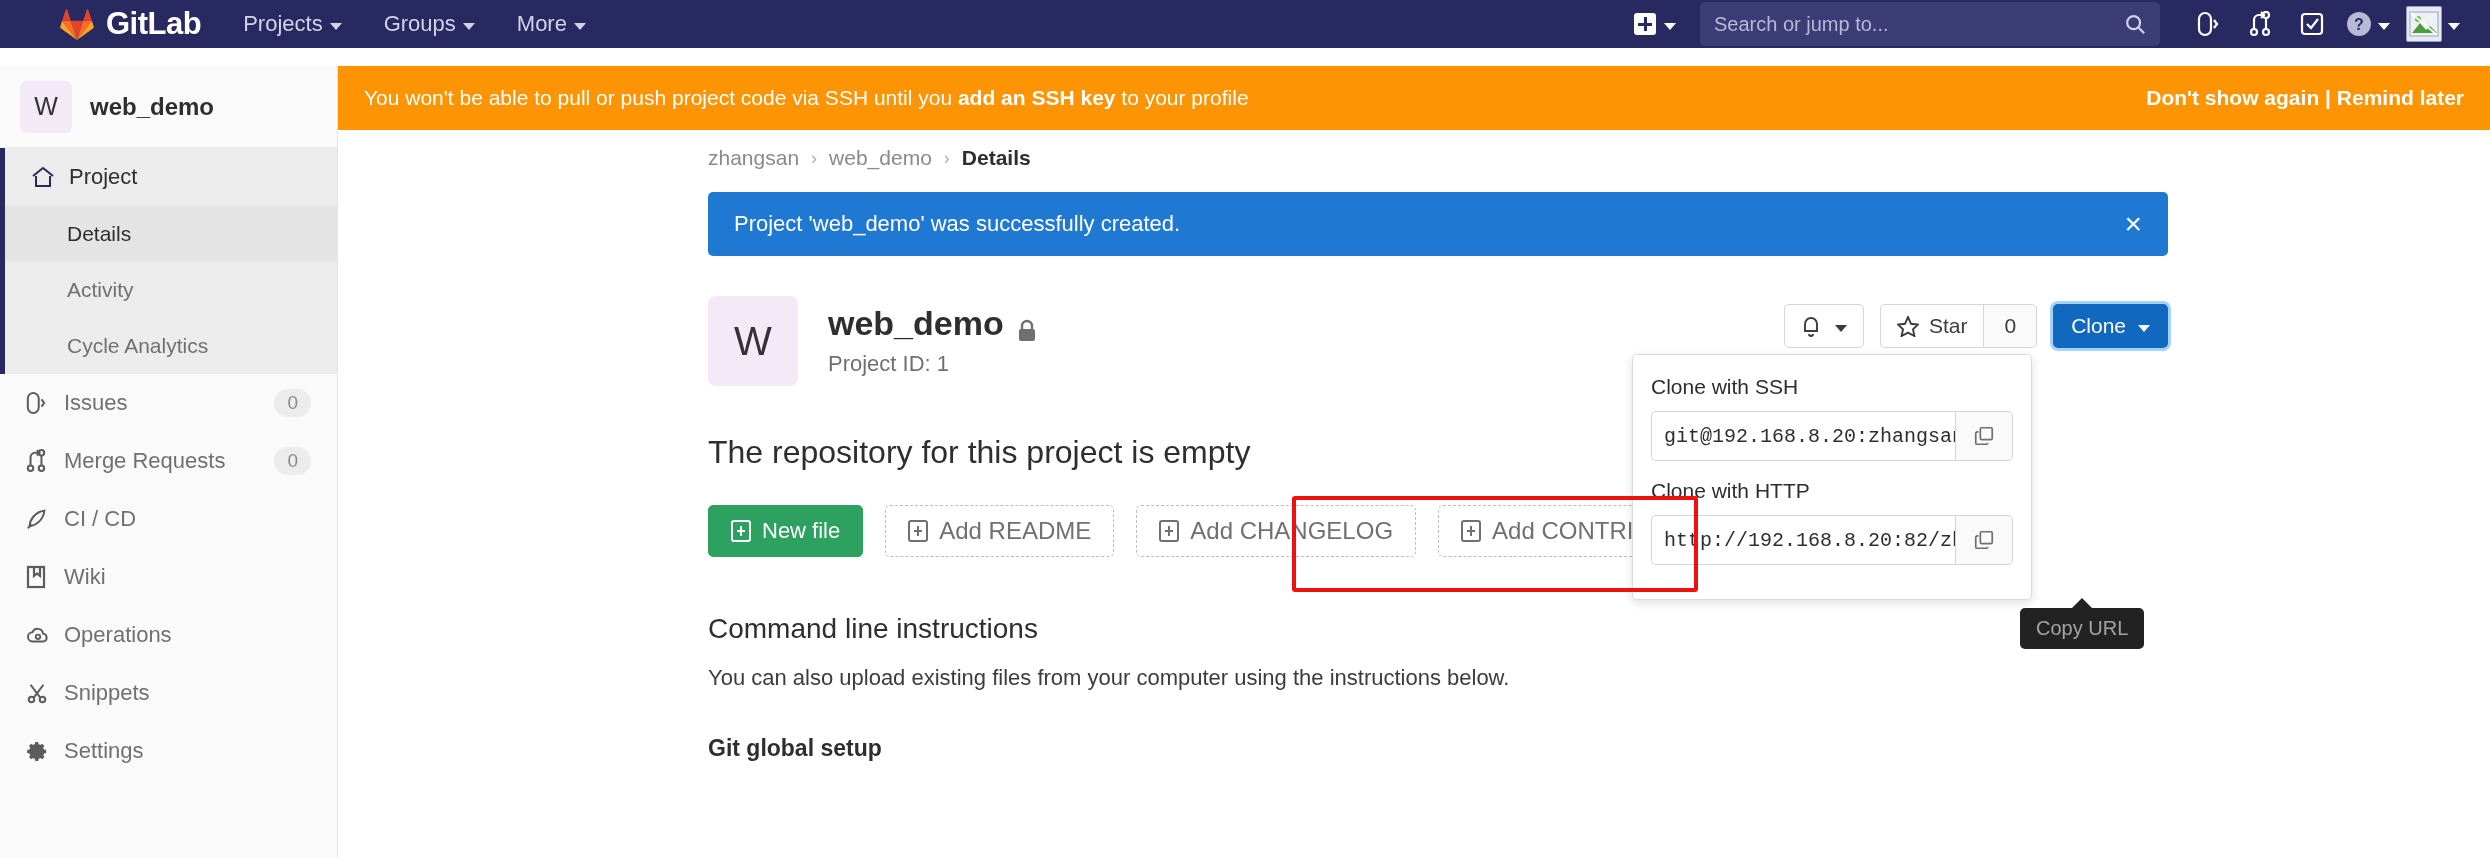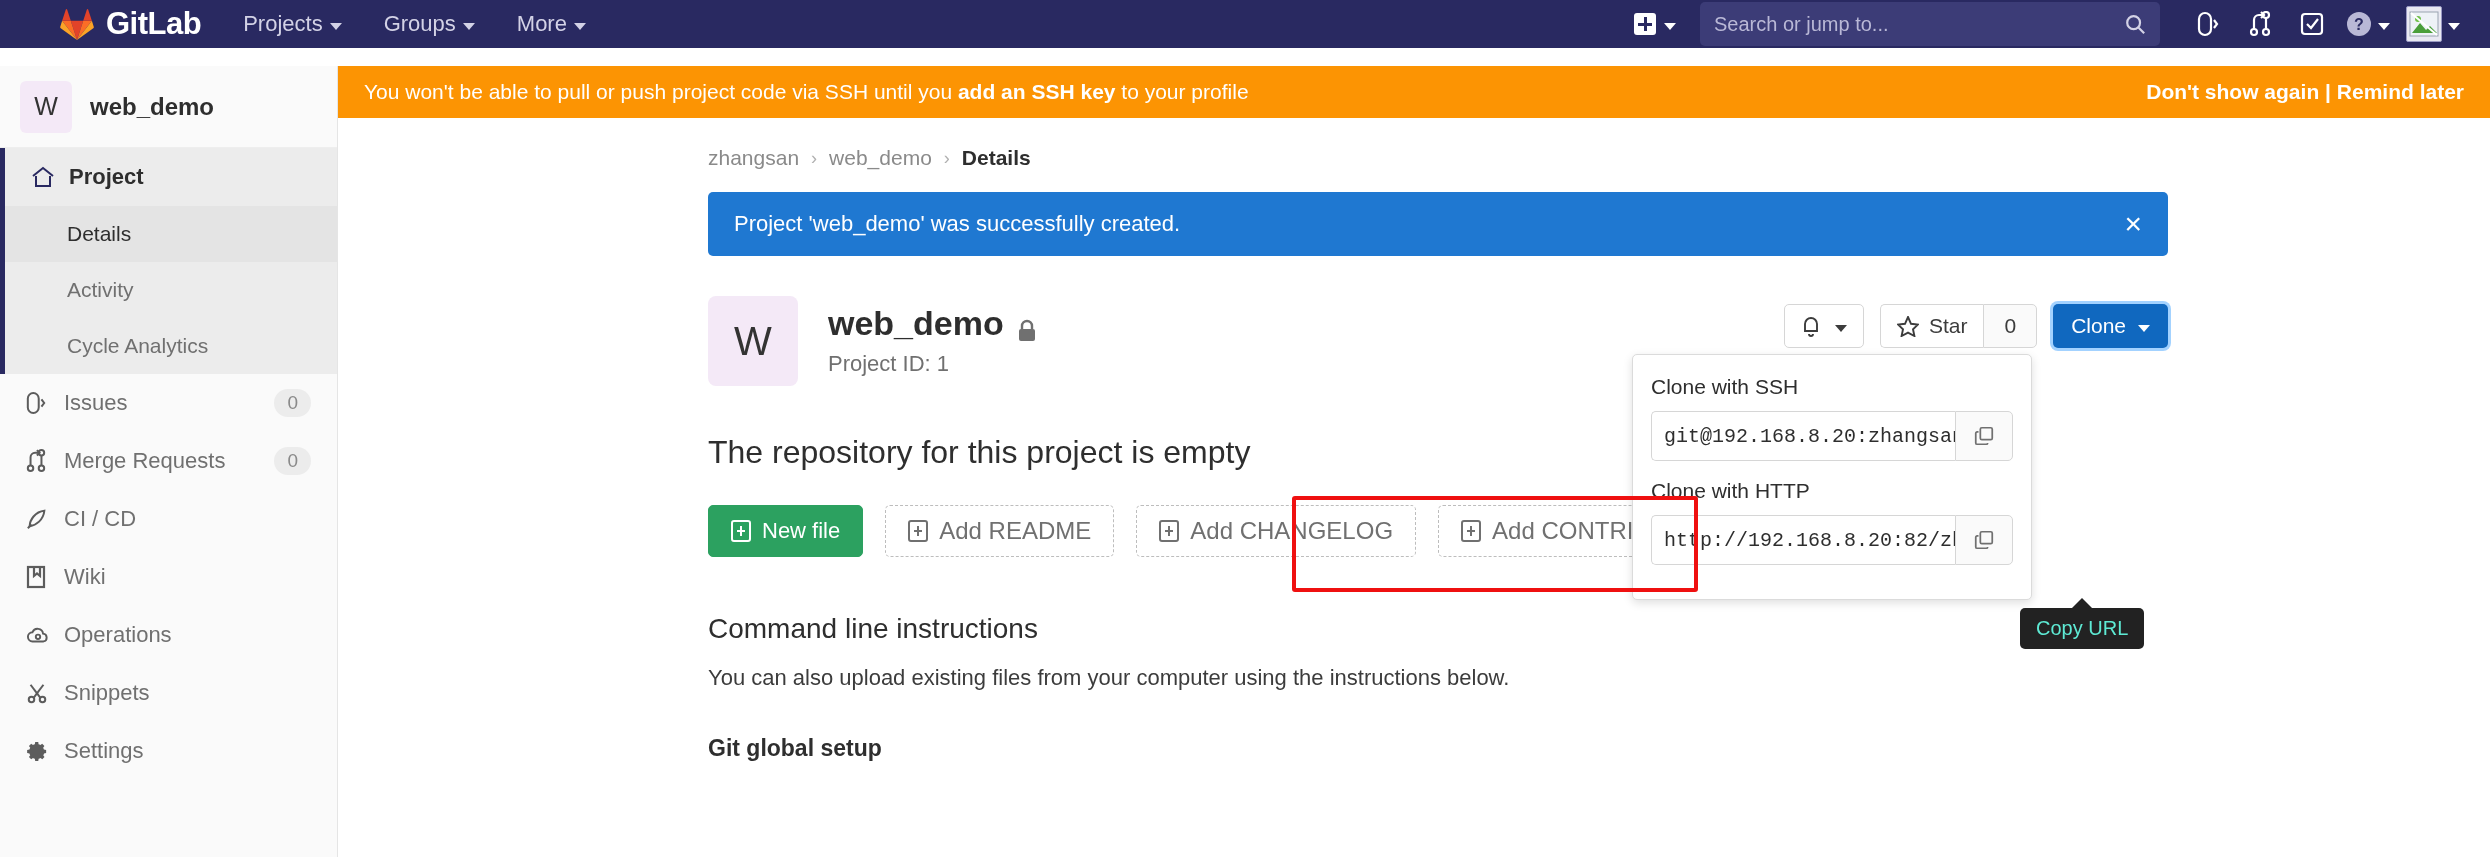--- a/index.html
+++ b/index.html
@@ -59,21 +59,21 @@
   }
   .nav-icon-dd { display:flex; align-items:center; gap: 6px; color:#fff; cursor:pointer; padding: 0 8px;}
   .avatar-nav {
     width: 36px; height: 36px; border: 1px solid #9a9ac4;
     display: flex; align-items: center; justify-content: center;
     background: #e9e9f2; overflow: hidden; border-radius: 2px;
   }
 
   
   .alert-ssh {
-    position: absolute; top: 66px; left: 338px; width: 2152px; height: 52px;
+    position: absolute; top: 66px; left: 338px; width: 2152px; height: 64px;
     background: #fc9403; display: flex; align-items: center;
     padding: 0 26px; color: #fff; font-size: 21px; z-index: 30;
   }
   .alert-ssh .right {
     margin-left: auto; font-weight: 700; white-space: nowrap;
   }
   .alert-ssh a { color: #fff; text-decoration: none; }
   .alert-ssh .bold { font-weight: 700; }
 
   
@@ -91,21 +91,21 @@
     color: #333; font-size: 25px; font-weight: 400;
   }
   .side-title { font-size: 24px; font-weight: 700; color: #2e2e2e; }
 
   .side-group { background: #ececec; border-left: 5px solid #292961; }
   .side-item {
     display: flex; align-items: center; height: 58px; padding-left: 26px;
     color: #707070; font-size: 22px; cursor: pointer; position: relative;
   }
   .side-item .ico { width: 38px; display:flex; align-items:center; color:#5c5c5c; }
-  .side-group .side-item-top { color: #2e2e2e; font-weight: 700; }
+  .side-group .side-item-top { color: #2e2e2e; font-weight: 400; }
   .side-sub {
     display: flex; align-items: center; height: 56px; padding-left: 62px;
     color: #707070; font-size: 21px; cursor: pointer;
   }
   .side-sub.active { background: #e4e4e4; color: #2e2e2e; }
   .side-badge {
     margin-left: auto; margin-right: 26px; background: #ececec; color: #8a8a8a;
     border-radius: 14px; padding: 3px 13px; font-size: 19px; min-width: 34px; text-align:center;
   }
   .side-items-lower .side-item { border-top: none; }
@@ -225,21 +225,21 @@
     background: #fafafa; display: flex; align-items: center; justify-content: center;
     cursor: pointer;
   }
   .clone-http-wrap { position: relative; }
   .red-box {
     position: absolute; top: 496px; left: 1292px; width: 406px; height: 96px;
     border: 4px solid #ef1010; border-radius: 3px; z-index: 60; pointer-events: none;
   }
   .tooltip {
     position: absolute; top: 608px; left: 2020px; z-index: 70;
-    background: #222; color: #5eead4; font-size: 20px; padding: 9px 16px;
+    background: #222; color: #a3a3a3; font-size: 20px; padding: 9px 16px;
     border-radius: 5px; white-space: nowrap;
   }
   .tooltip::before {
     content: ""; position: absolute; top: -10px; left: 50%; transform: translateX(-50%);
     border-left: 11px solid transparent; border-right: 11px solid transparent;
     border-bottom: 11px solid #222;
   }
   .lock-ico { width: 20px; height: 24px; position: relative; display:inline-block; }
 </style>
 </head>

